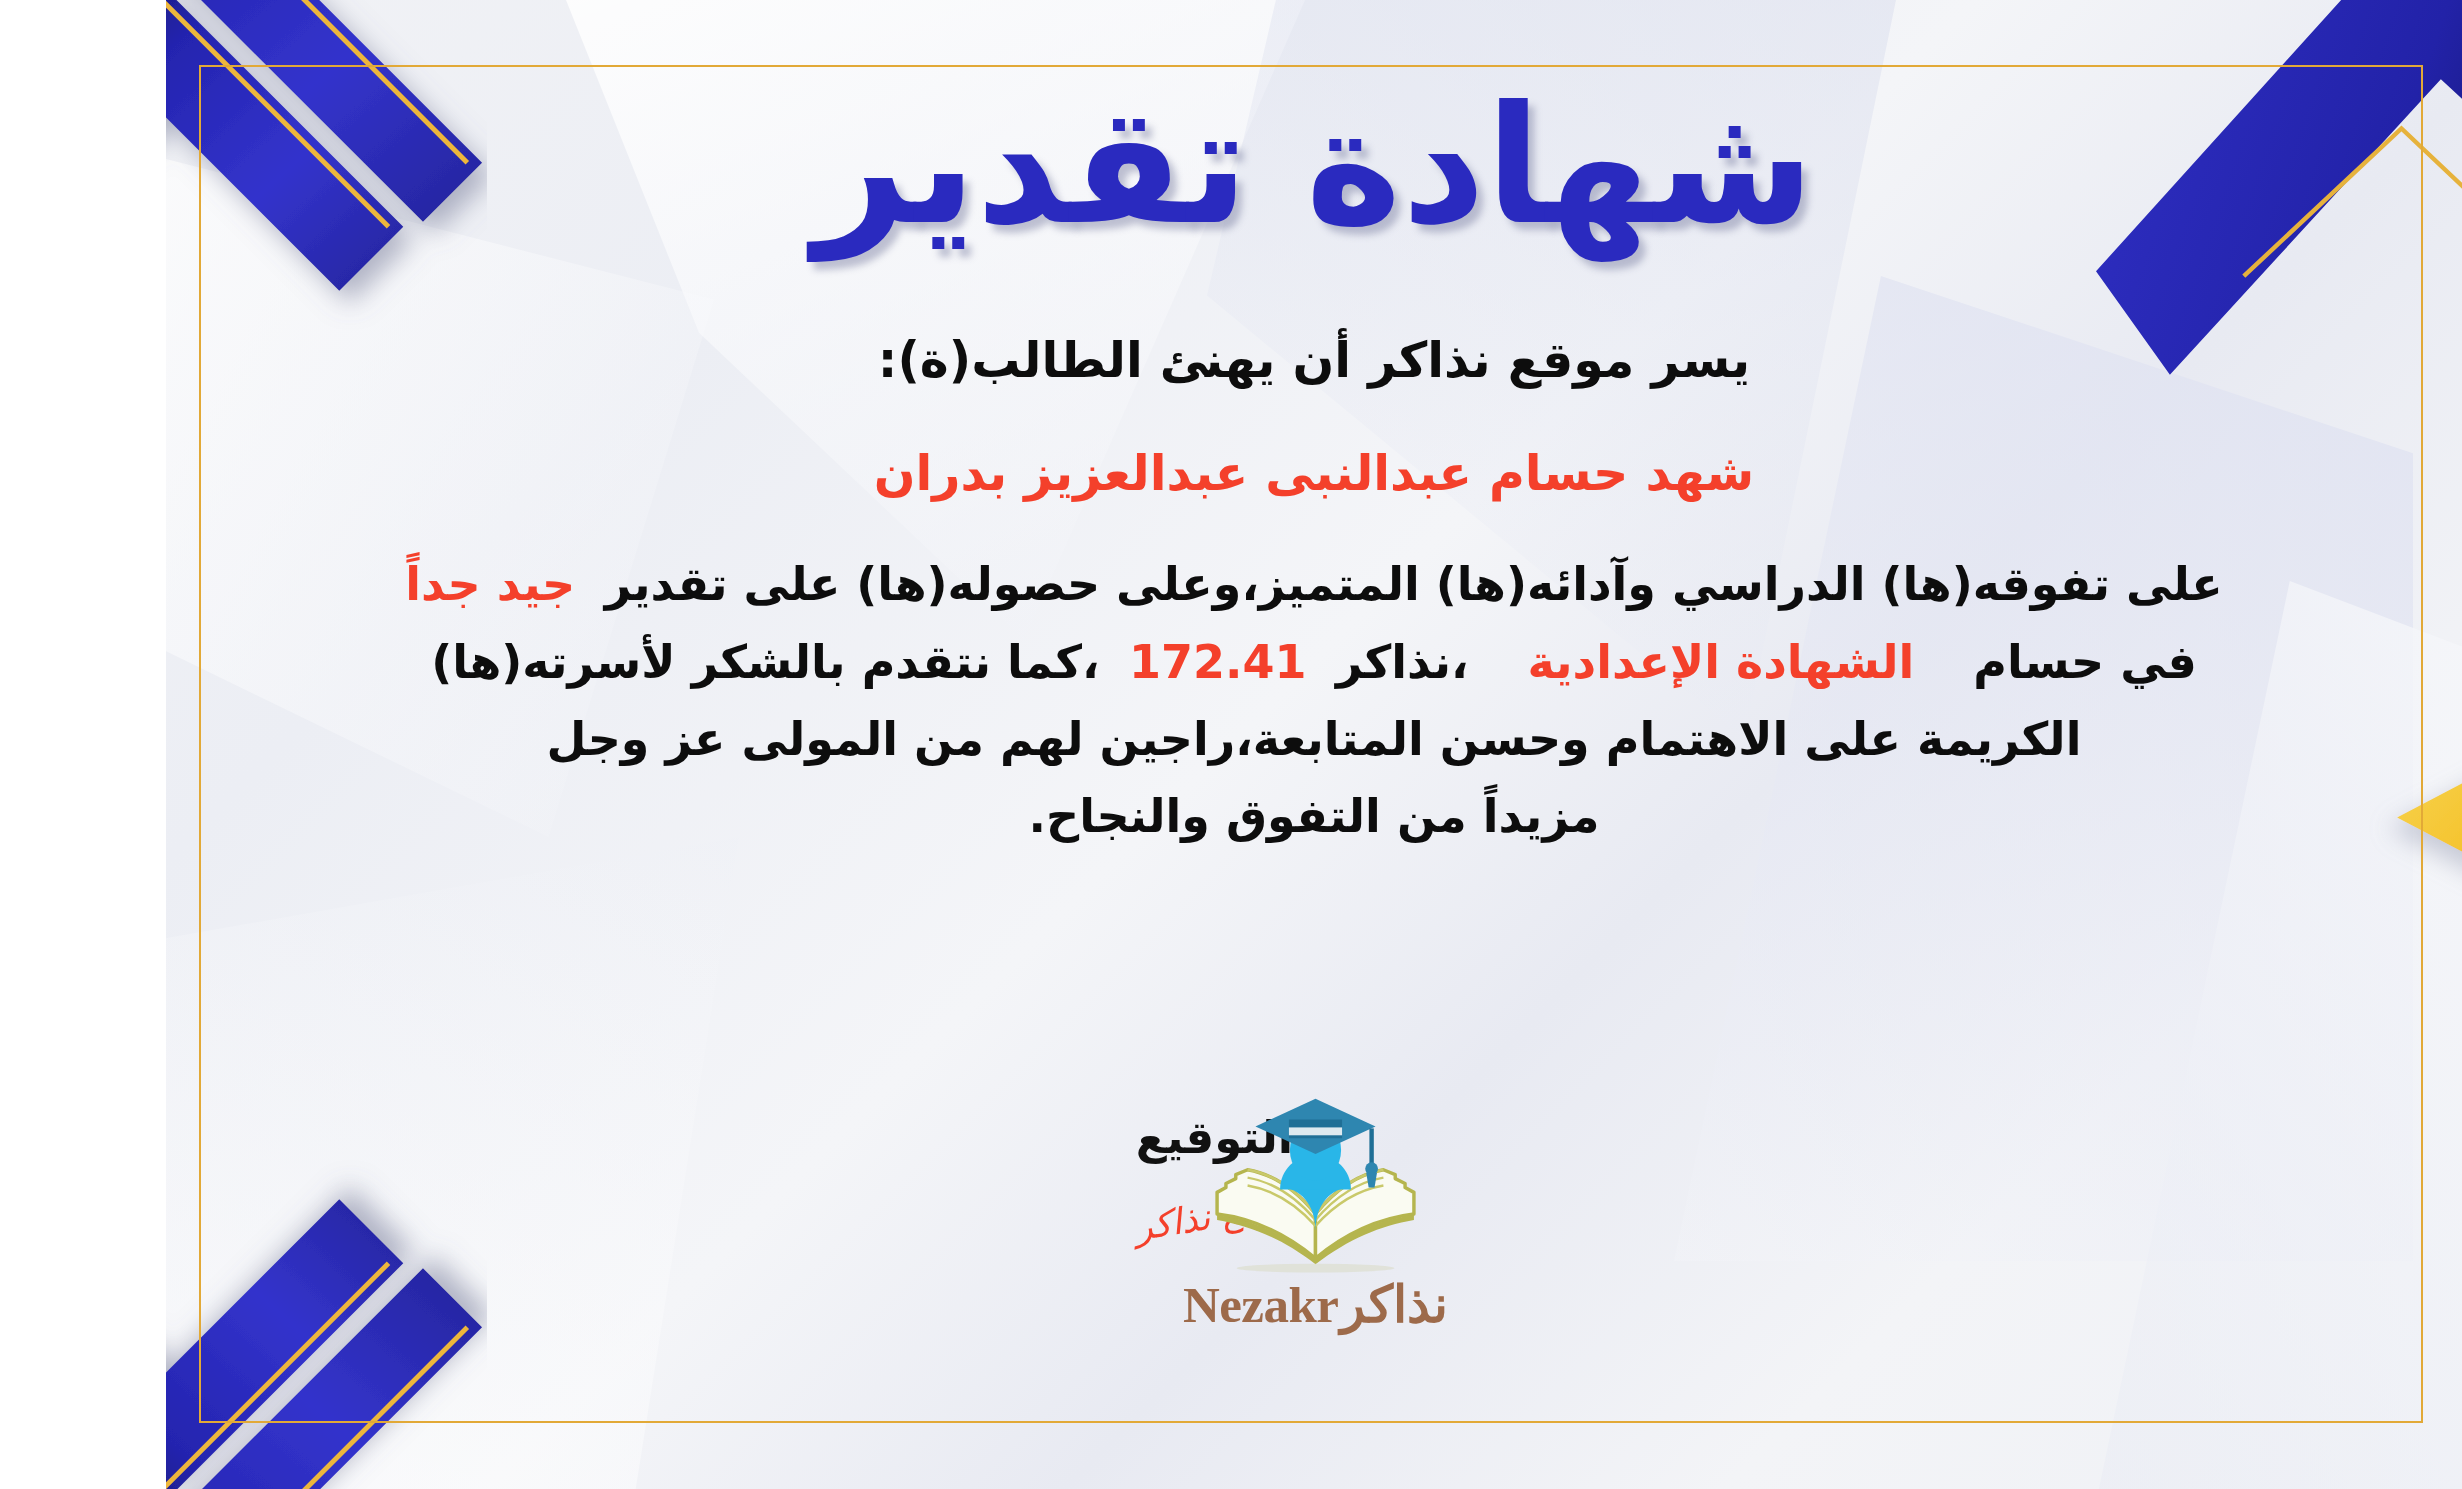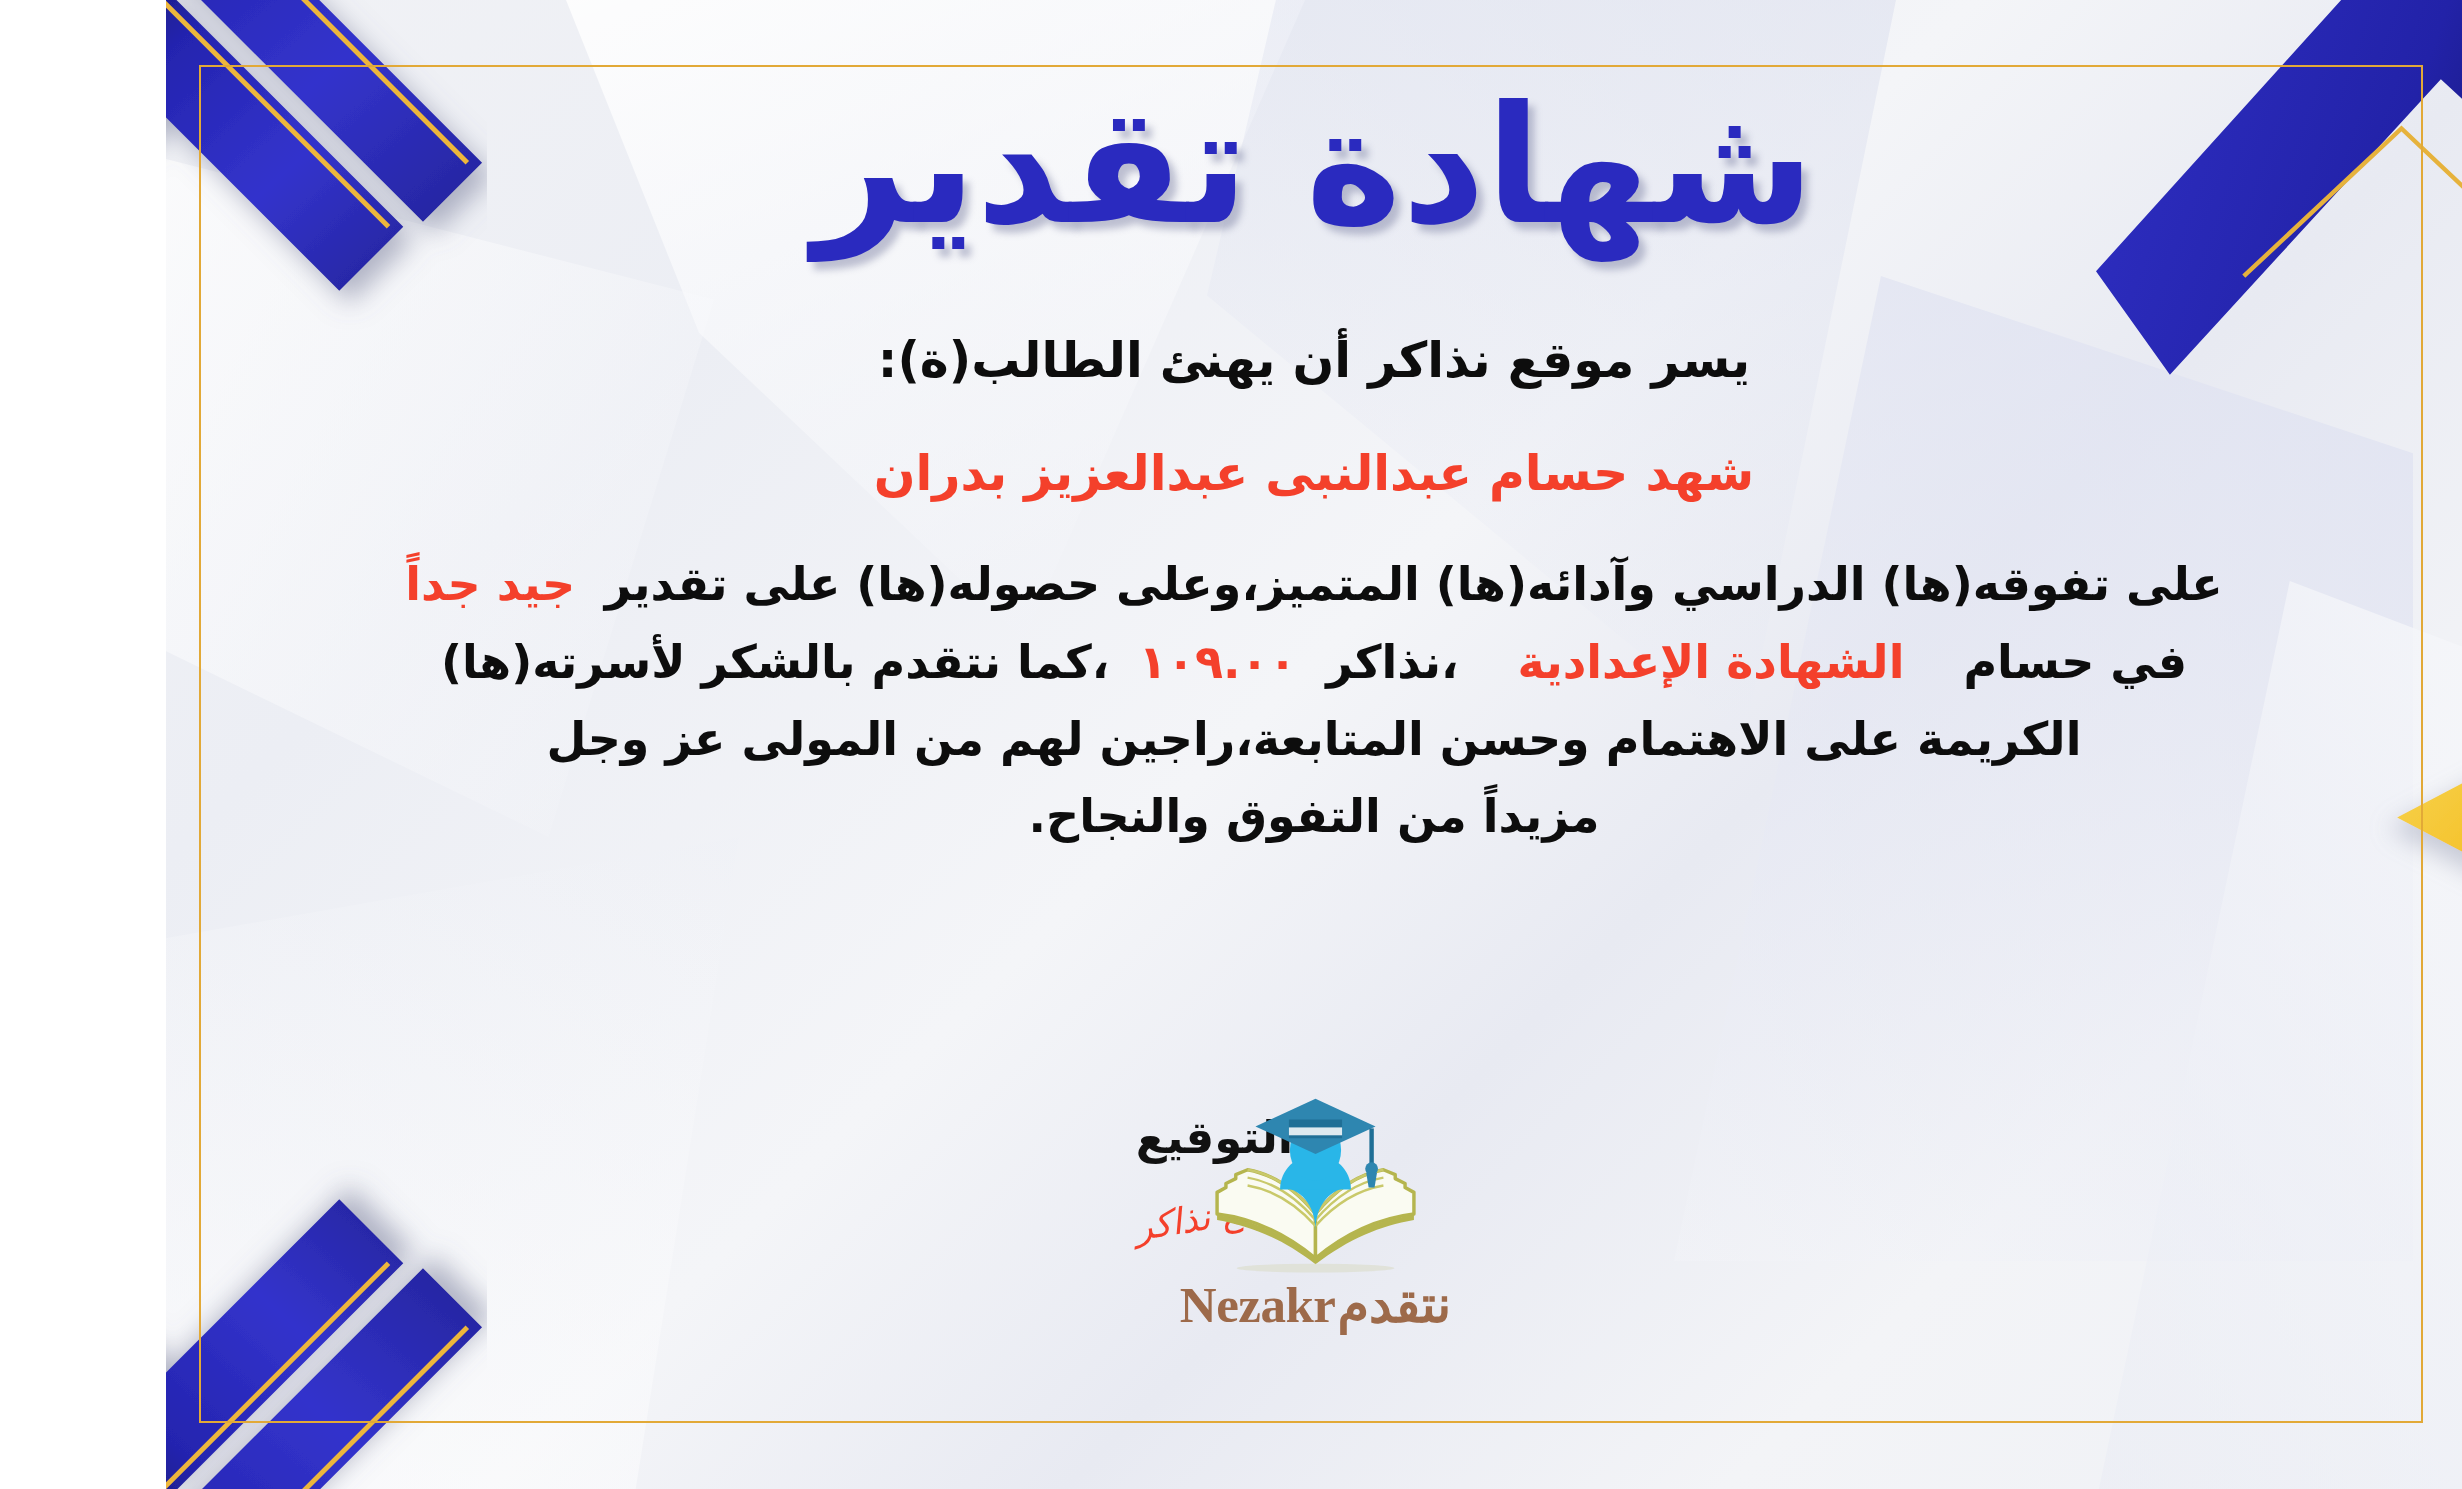--- a/index.html
+++ b/index.html
@@ -239,21 +239,21 @@
 
     <div class="body-block">
 
       <div class="line-intro">يسر موقع نذاكر أن يهنئ الطالب(ة):</div>
 
       <div class="student-name">شهد حسام عبدالنبى عبدالعزيز بدران</div>
 
       <div class="para">
         <span>على تفوقه(ها) الدراسي وآدائه(ها) المتميز،وعلى حصوله(ها) على تقدير</span><span class="gap-sm"></span><span class="hl">جيد جداً</span>
         <br>
-        <span>في حسام</span><span class="gap-md"></span><span class="hl">الشهادة الإعدادية</span><span class="gap-md"></span><span>،نذاكر</span><span class="gap-sm"></span><span class="hl">١٠٩.٠٠</span><span class="gap-sm"></span><span>،كما نتقدم بالشكر لأسرته(ها)</span>
+        <span>في حسام</span><span class="gap-md"></span><span class="hl">الشهادة الإعدادية</span><span class="gap-md"></span><span>،نذاكر</span><span class="gap-sm"></span><span class="hl">172.41</span><span class="gap-sm"></span><span>،كما نتقدم بالشكر لأسرته(ها)</span>
         <br>
         <span>الكريمة على الاهتمام وحسن المتابعة،راجين لهم من المولى عز وجل</span>
         <br>
         <span>مزيداً من التفوق والنجاح.</span>
       </div>
     </div>
 
     <div class="footer">
 
       <div class="sign-block">
@@ -286,20 +286,20 @@
 
           <path d="M230 16 L352 72 L230 128 L108 72 Z" fill="#2E86B0"></path>
           <path d="M176 96 L176 58 L284 58 L284 96 Z" fill="#1F6F96"></path>
           <rect x="176" y="74" width="108" height="16" fill="#FFFFFF" opacity="0.85"></rect>
 
           <path d="M344 76 L344 150" stroke="#1F6F96" stroke-width="9" fill="none"></path>
           <circle cx="344" cy="158" r="13" fill="#2E86B0"></circle>
           <path d="M333 166 L355 166 L350 196 L338 196 Z" fill="#2E86B0"></path>
         </svg>
         <div class="logo-word">
-          <span>نتقدم</span><span style="direction:ltr; display:inline-block; margin-right:2px;">Nezakr</span>
+          <span>نذاكر</span><span style="direction:ltr; display:inline-block; margin-right:2px;">Nezakr</span>
         </div>
       </div>
 
     </div>
   </div>
 </div>
 
 
 </body></html>

